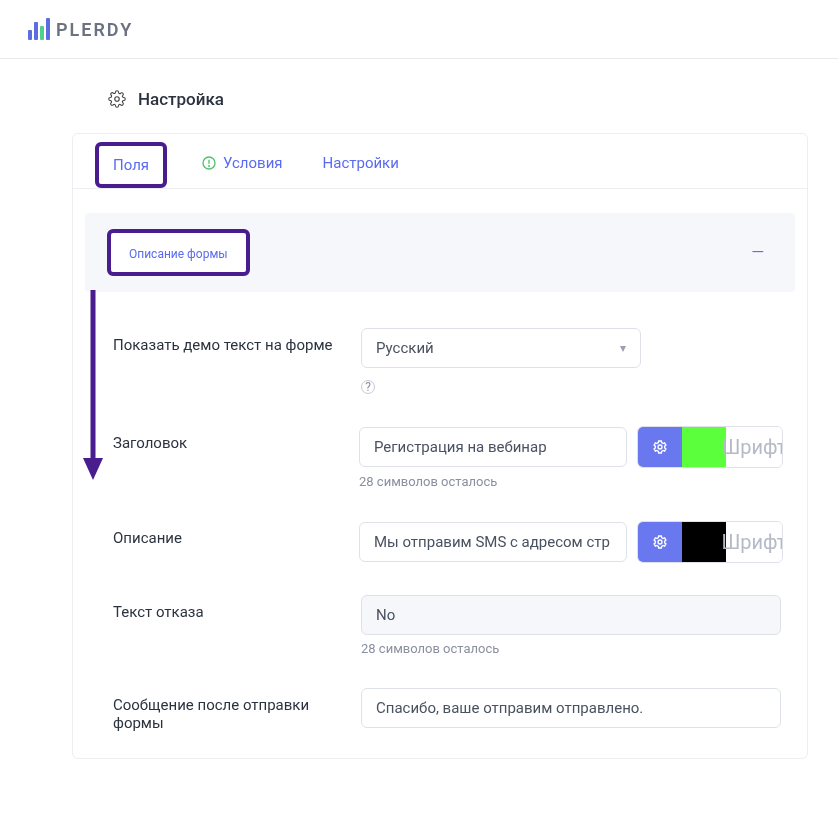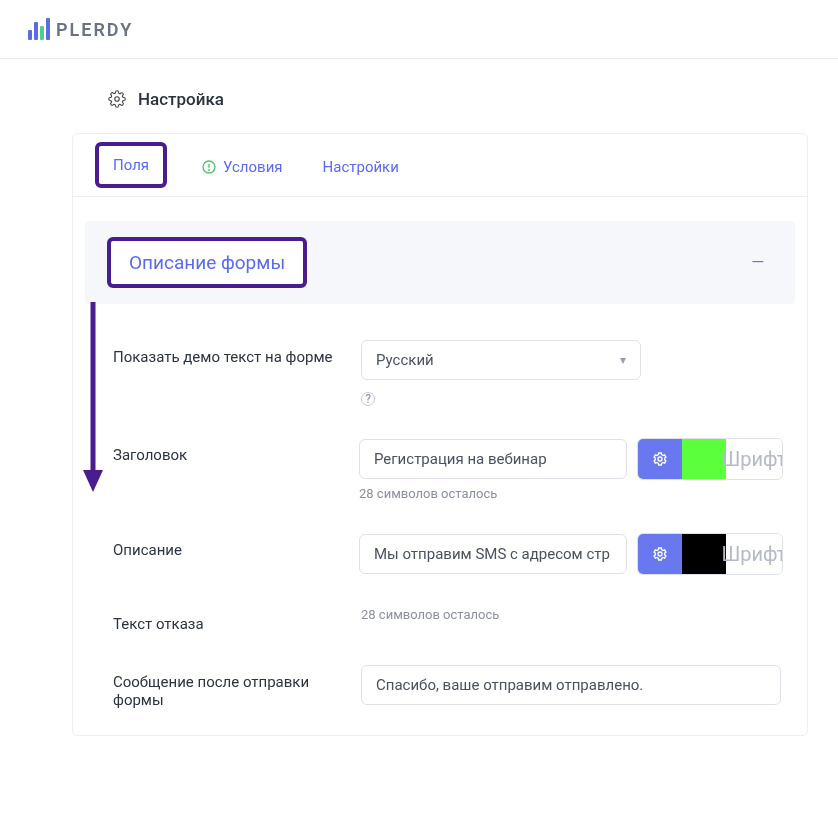--- a/index.html
+++ b/index.html
@@ -13,25 +13,25 @@
 .logo-bars span:nth-child(3){ height:14px; background:#4fd18b; }
 .logo-bars span:nth-child(4){ height:22px; background:#5b6de0; }
 .logo-text { font-size: 18px; font-weight: 600; letter-spacing: 2px; color: #6b7280; }
 .content { padding: 0 0 40px 44px; }
 .page-title-row { display:flex; align-items:center; gap:12px; padding: 30px 11px 24px 64px; }
 .gear-svg { width:18px; height:18px; stroke:#444; fill:none; stroke-width:1.5; }
 .page-title { font-size: 17px; font-weight: 500; color:#2c3340; }
 .panel { border:1px solid #edeef2; border-radius:6px; margin-left:28px; margin-right:30px; background:#fff; }
 .tabs { display:flex; align-items:center; gap:28px; padding: 18px 22px 0 22px; border-bottom:1px solid #edeef2; }
 .tab { display:flex; align-items:center; gap:6px; padding:0 6px 14px 6px; font-size:15px; color:#5a6bf0; cursor:pointer; position:relative; }
-.tab.active-box { border:4px solid #4a1d8f; border-radius:6px; padding:10px 14px 10px 14px; margin-top:-10px; margin-bottom:8px; color:#5a6bf0; }
+.tab.active-box { border:4px solid #4a1d8f; border-radius:6px; padding:10px 14px 10px 14px; margin-top:-10px; margin-bottom:0; color:#5a6bf0; }
 .tab .warn-icon { width:16px; height:16px; }
 .section-header { display:flex; align-items:center; justify-content:space-between; background:#f6f7fb; padding:16px 22px; margin:24px 12px 10px 12px; border-radius:4px; }
 .section-header-title-wrap { border:4px solid #4a1d8f; border-radius:6px; padding:10px 18px; background:#fff; }
-.section-header-title { color:#5a6bf0; font-size:19px; }
+.section-header-title { color:#5a6bf0; font-size:12px; }
 .collapse-btn { color:#5a6bf0; font-size:22px; font-weight:300; cursor:pointer; user-select:none; padding:0 8px; }
 .form-area { padding: 10px 24px 10px 40px; }
 .row { display:flex; align-items:flex-start; gap: 8px; padding: 16px 0; }
 .row-label { width: 240px; font-size:15px; color:#2c3340; padding-top:8px; }
 .row-controls { flex:1; display:flex; flex-direction:column; gap:6px; }
 .control-line { display:flex; align-items:center; gap:10px; }
 .select, .input { border:1px solid #dfe1e8; border-radius:6px; padding:10px 14px; font-size:15px; color:#4a5160; background:#fff; }
 .select { width:280px; display:flex; justify-content:space-between; align-items:center; cursor:pointer; }
 .chev { color:#9aa0ae; font-size:12px; }
 .help-icon { color:#8b90a0; font-size:12px; border:1px solid #c6c9d3; border-radius:50%; width:14px; height:14px; display:inline-flex; align-items:center; justify-content:center; margin-top:6px; }
@@ -153,20 +153,23 @@
               <div class="swatch" style="background:#000000"></div>
               <div class="font-btn">Шрифт</div>
             </div>
           </div>
         </div>
       </div>
 
       <div class="row">
         <div class="row-label">Текст отказа</div>
         <div class="row-controls">
+          <div class="control-line">
+            <div class="input readonly">No</div>
+          </div>
           <div class="counter">28 символов осталось</div>
         </div>
       </div>
 
       <div class="row">
         <div class="row-label">Сообщение после отправки формы</div>
         <div class="row-controls">
           <div class="control-line">
             <div class="input wide">Спасибо, ваше отправим отправлено.</div>
           </div>

